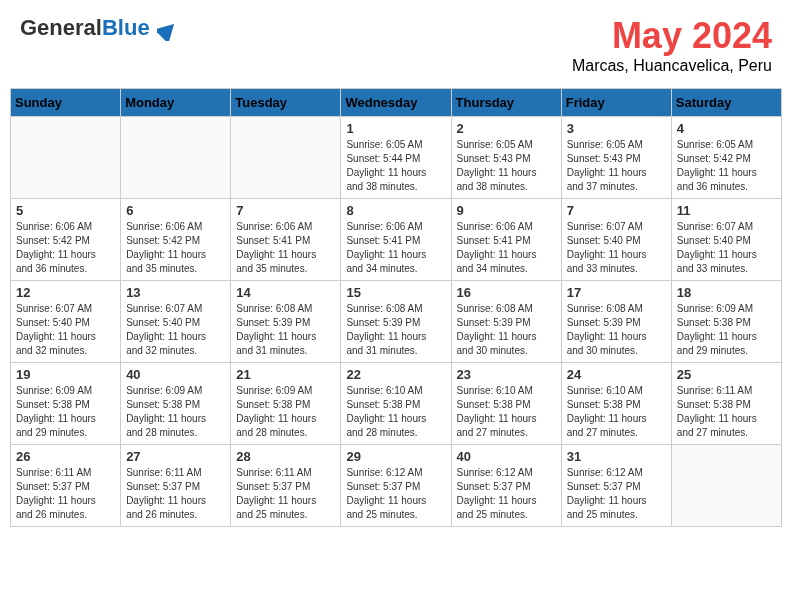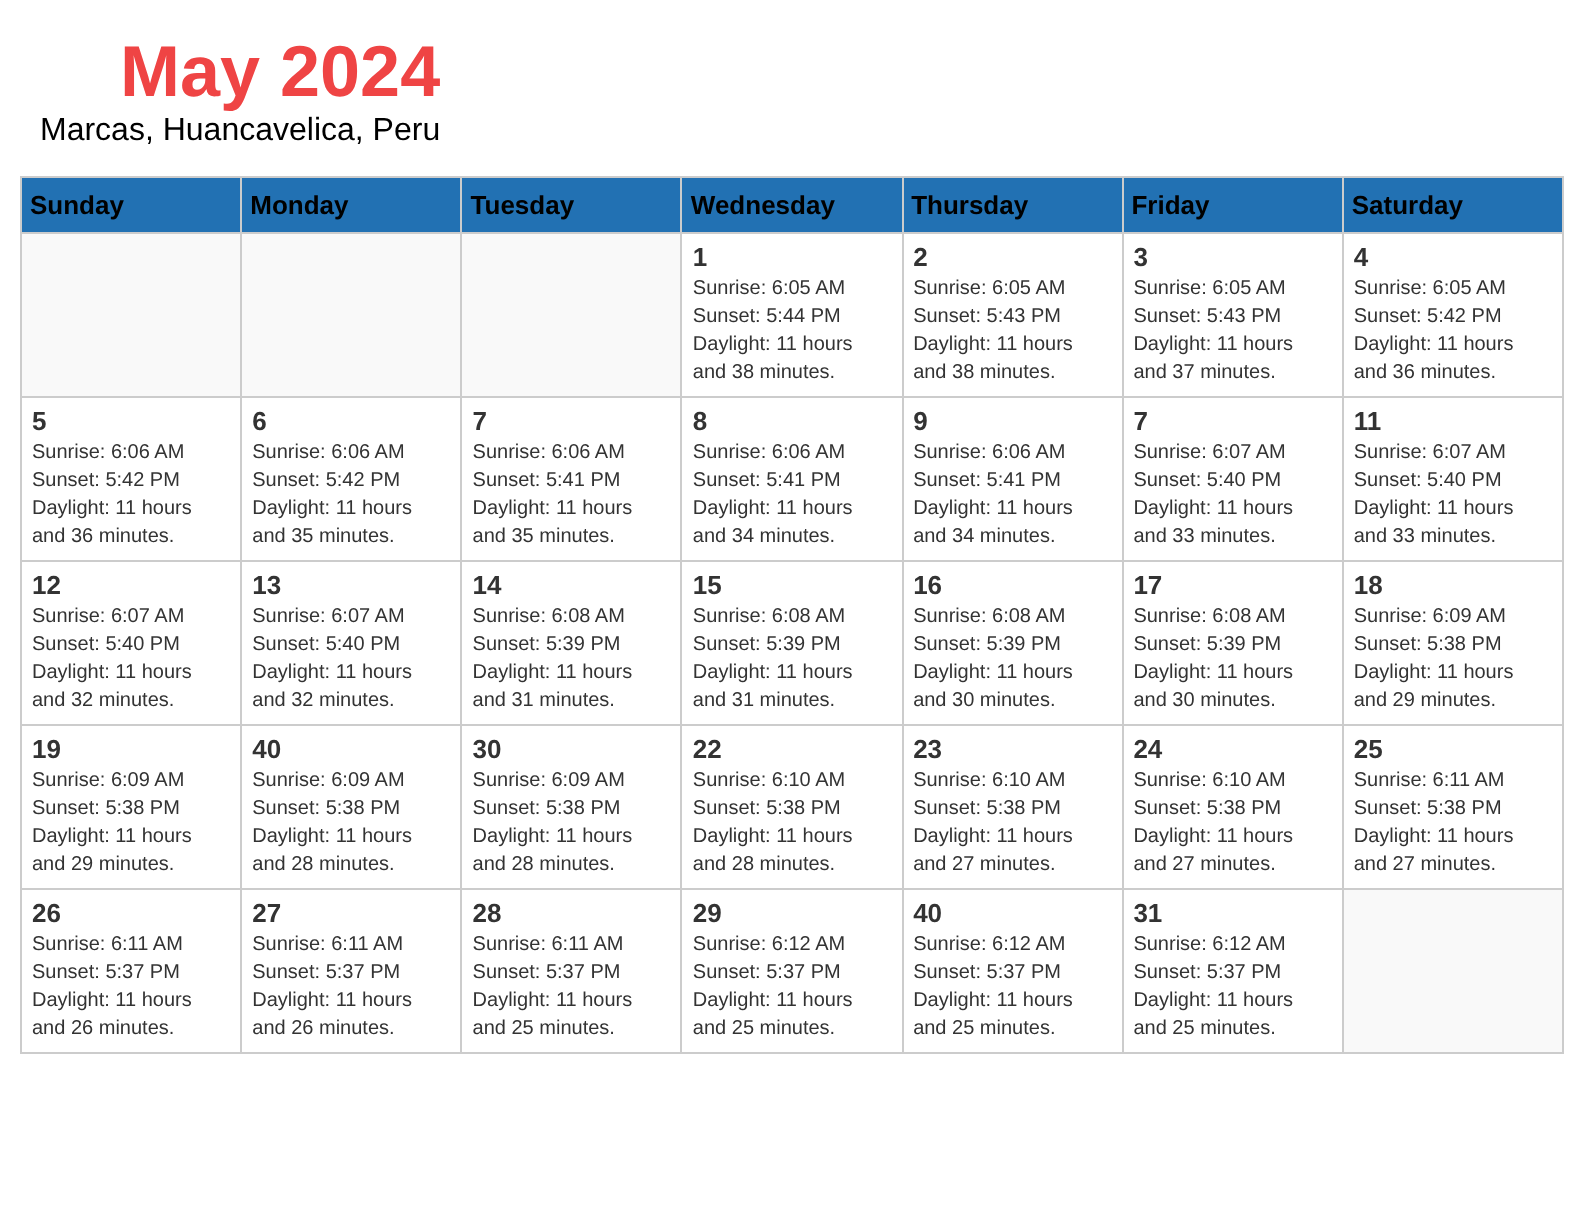--- a/index.html
+++ b/index.html
@@ -78,20 +78,28 @@
     .logo-general {
       font-weight: bold;
       font-size: 22px;
       color: #333;
     }
   </style>
 </head>
 <body>
 
 <div class="header">
+  <div class="logo-container">
+    <div>
+      <span class="logo-general">General</span><span class="logo-blue">Blue</span>
+      <svg width="20" height="20" viewBox="0 0 20 20" style="vertical-align:middle; margin-left:3px;">
+        <polygon points="10,0 20,18 0,18" fill="#1a6fba" transform="rotate(45,10,10)"></polygon>
+      </svg>
+    </div>
+  </div>
   <div class="title-block">
     <div class="month-title">May 2024</div>
     <div class="location">Marcas, Huancavelica, Peru</div>
   </div>
 </div>
 
 <table class="calendar">
   <thead>
     <tr>
       <th>Sunday</th>
@@ -228,21 +236,21 @@
 Sunset: 5:38 PM
 Daylight: 11 hours and 29 minutes.</div>
         </td>
         <td>
           <span class="day-num">40</span>
           <div class="day-info" style="white-space: pre-line;">Sunrise: 6:09 AM
 Sunset: 5:38 PM
 Daylight: 11 hours and 28 minutes.</div>
         </td>
         <td>
-          <span class="day-num">30</span>
+          <span class="day-num">21</span>
           <div class="day-info" style="white-space: pre-line;">Sunrise: 6:09 AM
 Sunset: 5:38 PM
 Daylight: 11 hours and 28 minutes.</div>
         </td>
         <td>
           <span class="day-num">22</span>
           <div class="day-info" style="white-space: pre-line;">Sunrise: 6:10 AM
 Sunset: 5:38 PM
 Daylight: 11 hours and 28 minutes.</div>
         </td>

